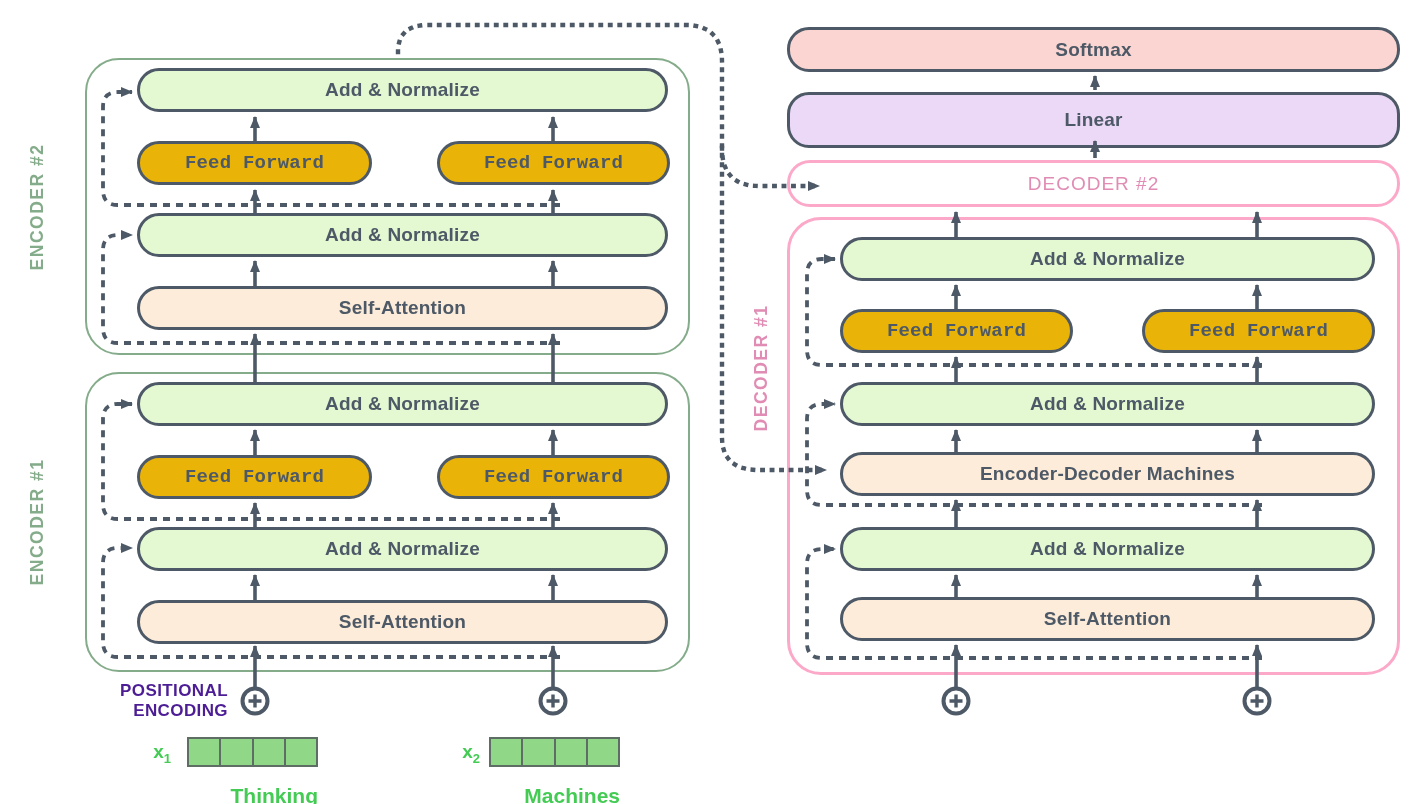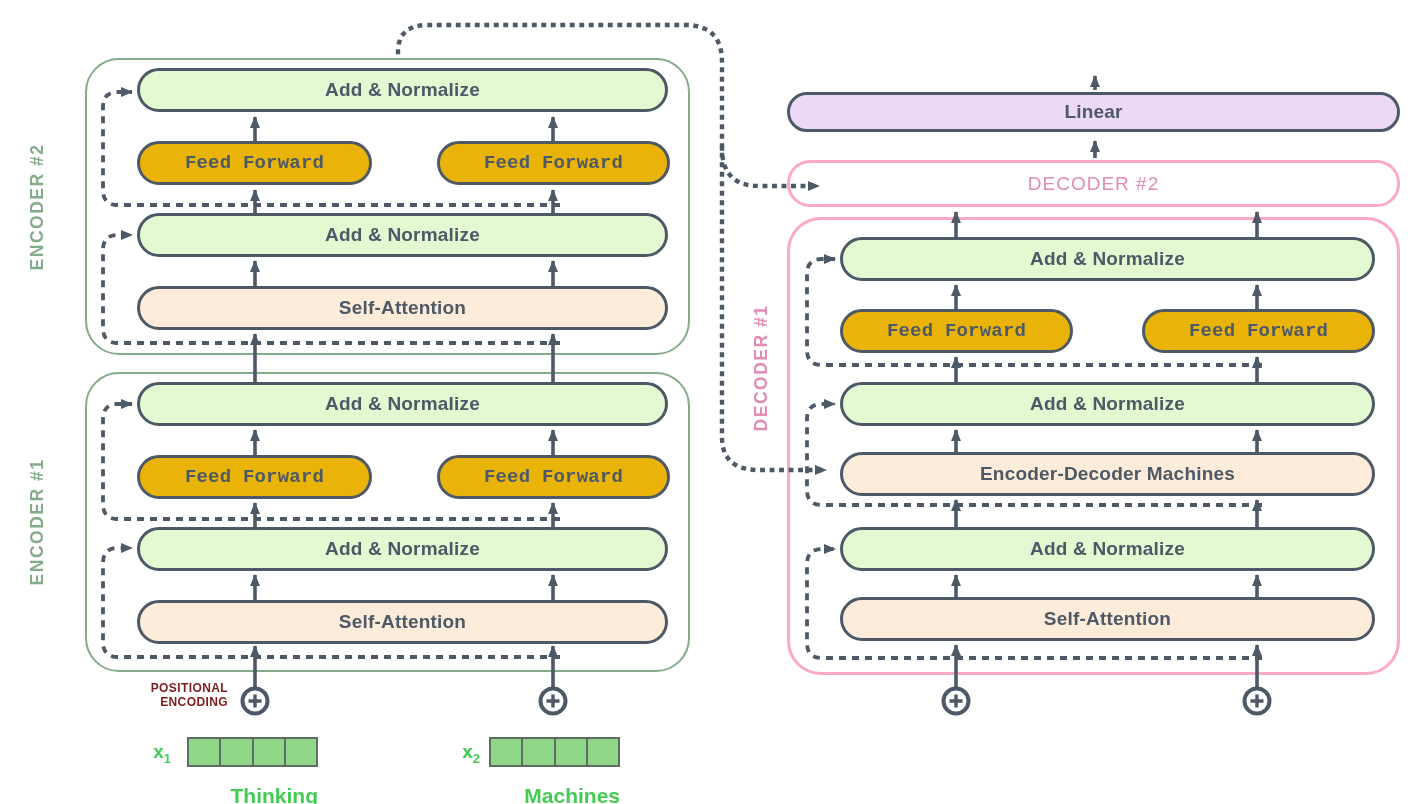--- a/index.html
+++ b/index.html
@@ -18,21 +18,21 @@
   .fill-pink{background:#fbd5d1;}
   .fill-purple{background:#ecd9f8;}
   .vlabel{position:absolute;width:300px;height:26px;text-align:center;
           font-size:17.5px;font-weight:bold;letter-spacing:1.5px;
           transform:rotate(-90deg);}
   .vlabel.green{color:#85ac8a;}
   .vlabel.pink{color:#e18cb4;}
   .dec2-label{position:absolute;box-sizing:border-box;display:flex;align-items:center;justify-content:center;
           font-size:19px;font-weight:normal;letter-spacing:1px;color:#e18cb4;}
   .posenc{position:absolute;left:98px;top:681px;width:130px;text-align:right;
-          font-size:12px;font-weight:bold;letter-spacing:.4px;line-height:1.2;color:#7f1d1d;}
+          font-size:17px;font-weight:bold;letter-spacing:.4px;line-height:1.2;color:#4c1d95;}
   .embed{position:absolute;box-sizing:border-box;width:131px;height:30px;display:flex;
          border:2px solid #5e6e65;background:#90d788;}
   .embed .cell{flex:1;border-right:2px solid #5e6e65;}
   .embed .cell:last-child{border-right:none;}
   .xlabel{position:absolute;width:34px;text-align:right;font-size:19px;font-weight:bold;color:#43cb54;}
   .xlabel sub{font-size:13px;}
   .word{position:absolute;width:131px;text-align:right;font-size:21px;font-weight:bold;color:#43cb54;margin-top:8px;}
   #wires{position:absolute;left:0;top:0;z-index:5;pointer-events:none;}
 </style>
 </head>
@@ -49,21 +49,22 @@
   <div class="pill fill-orange" style="left:137px;top:286px;width:531px;height:44px">Self-Attention</div>
 
   <div class="frame green" style="left:85px;top:372px;width:605px;height:300px"></div>
   <div class="vlabel green" style="left:-110px;top:509px">ENCODER #1</div>
   <div class="pill fill-green" style="left:137px;top:382px;width:531px;height:44px">Add &amp; Normalize</div>
   <div class="pill fill-blue" style="left:137px;top:455px;width:235px;height:44px">Feed Forward</div>
   <div class="pill fill-blue" style="left:437px;top:455px;width:233px;height:44px">Feed Forward</div>
   <div class="pill fill-green" style="left:137px;top:527px;width:531px;height:44px">Add &amp; Normalize</div>
   <div class="pill fill-orange" style="left:137px;top:600px;width:531px;height:44px">Self-Attention</div>
 
-  <div class="pill fill-purple" style="left:787px;top:92px;width:613px;height:40px">Linear</div>
+  <div class="pill fill-pink" style="left:787px;top:27px;width:613px;height:45px">Softmax</div>
+  <div class="pill fill-purple" style="left:787px;top:92px;width:613px;height:56px">Linear</div>
 
   <div class="frame pink small" style="left:787px;top:160px;width:613px;height:47px"></div>
   <div class="dec2-label" style="left:787px;top:160px;width:613px;height:47px">DECODER #2</div>
 
   <div class="frame pink" style="left:787px;top:217px;width:613px;height:458px"></div>
   <div class="vlabel pink" style="left:614px;top:355px">DECODER #1</div>
   <div class="pill fill-green" style="left:840px;top:237px;width:535px;height:44px">Add &amp; Normalize</div>
   <div class="pill fill-blue" style="left:840px;top:309px;width:233px;height:44px">Feed Forward</div>
   <div class="pill fill-blue" style="left:1142px;top:309px;width:233px;height:44px">Feed Forward</div>
   <div class="pill fill-green" style="left:840px;top:382px;width:535px;height:44px">Add &amp; Normalize</div>

